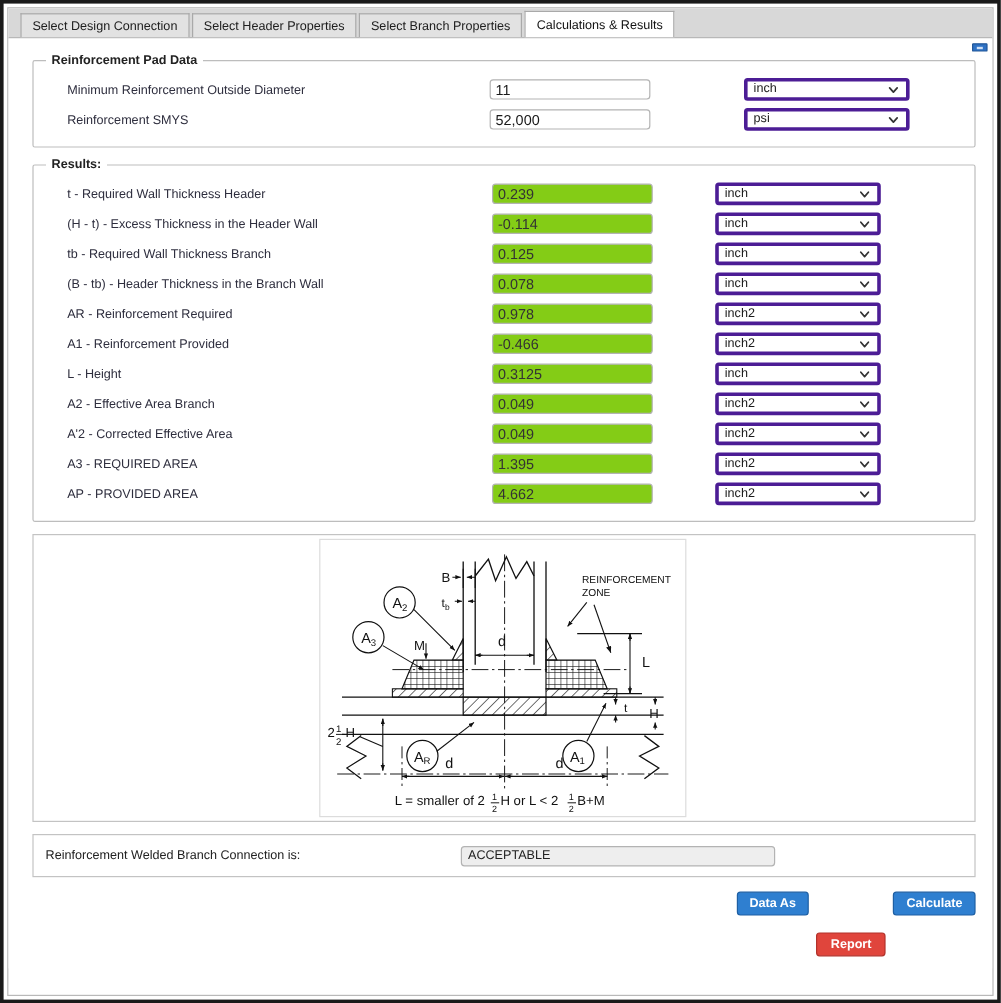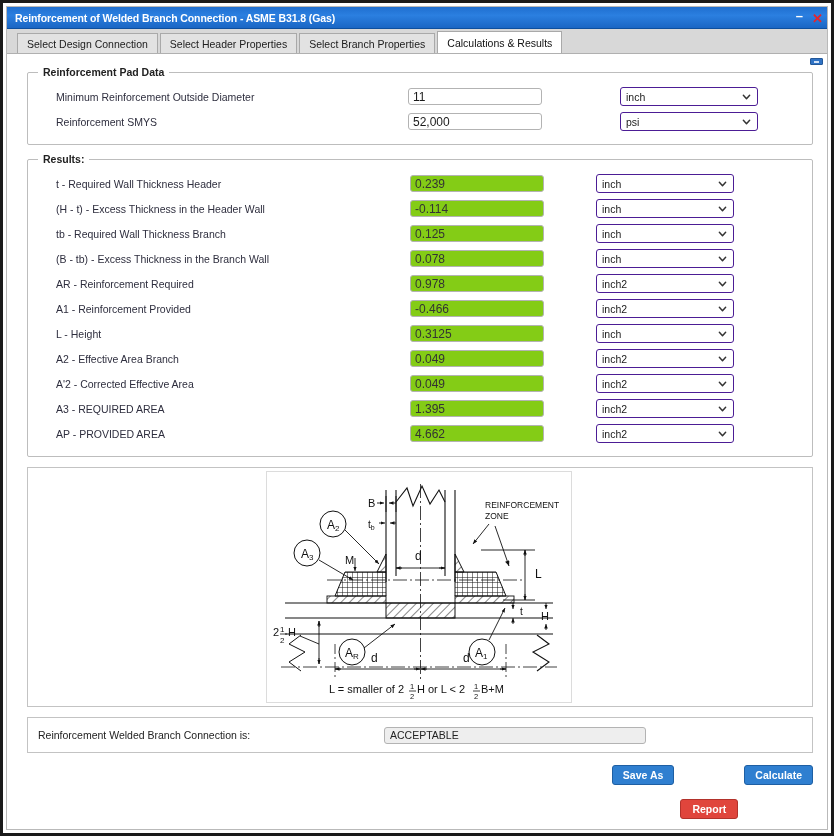--- a/index.html
+++ b/index.html
@@ -142,24 +142,24 @@
     padding: 0 4px;
     font-family: "Liberation Sans", sans-serif;
     outline: none;
   }
   .field-input.readonly { background: #84cc16; color: #333333; }
 
   .unit-select {
     position: relative;
     width: 138px; height: 19px;
     margin-left: 52px;
-    border: 1px solid #4c1d95;
+    border: 3px solid #4c1d95;
     border-radius: 3px;
     background: #ffffff;
-    display: flex; align-items: center;
+    display: flex; 
     padding: 0 5px;
     font-size: 10.5px;
     color: #1a1a1a;
     cursor: pointer;
   }
   .unit-select .chev {
     position: absolute; right: 6px; top: 50%;
     transform: translateY(-50%);
     width: 9px; height: 9px;
   }
@@ -232,27 +232,20 @@
   }
   .action-btn.blue { background: #2f7fd0; border-color: #1e5fa3; }
   .action-btn.red  { background: #e0453c; border-color: #b2322b; margin-top: 34px; }
 </style>
 </head>
 <body>
 
 <div id="app-window">
   <div id="window-inner">
 
-    <div id="title-bar">
-      <div id="title-text">Reinforcement of Welded Branch Connection - ASME B31.8 (Gas)</div>
-      <div id="title-buttons">
-        <span class="win-btn" id="minimize-button">–</span>
-        <span class="win-btn" id="close-button">✕</span>
-      </div>
-    </div>
 
     <div id="tab-strip">
       <div class="tab">Select Design Connection</div>
       <div class="tab">Select Header Properties</div>
       <div class="tab">Select Branch Properties</div>
       <div class="tab active">Calculations &amp; Results</div>
     </div>
 
     <div id="content">
 
@@ -314,21 +307,21 @@
           <input class="field-input readonly" type="text" readonly="" value="0.125" style="">
           <div class="unit-select">
             <span>inch</span>
             <svg class="chev" viewBox="0 0 10 10">
                 <path d="M1.5 3 L5 7 L8.5 3" stroke="#333" stroke-width="1.6" fill="none" stroke-linecap="round" stroke-linejoin="round"></path>
               </svg>
           </div>
         </div>
 
         <div class="field-row">
-          <div class="field-label">(B - tb) - Excess Thickness in the Branch Wall</div>
+          <div class="field-label">(B - tb) - Header Thickness in the Branch Wall</div>
           <input class="field-input readonly" type="text" readonly="" value="0.078" style="">
           <div class="unit-select">
             <span>inch</span>
             <svg class="chev" viewBox="0 0 10 10">
                 <path d="M1.5 3 L5 7 L8.5 3" stroke="#333" stroke-width="1.6" fill="none" stroke-linecap="round" stroke-linejoin="round"></path>
               </svg>
           </div>
         </div>
 
         <div class="field-row">
@@ -582,20 +575,20 @@
           </svg>
         </div>
       </div>
 
       <div id="status-panel">
         <div id="status-label">Reinforcement Welded Branch Connection is:</div>
         <input id="status-value" type="text" readonly="" value="ACCEPTABLE" style="">
       </div>
 
       <div id="button-bar">
-        <button class="action-btn blue">Save As</button>
+        <button class="action-btn blue">Data As</button>
         <button class="action-btn red">Report</button>
         <button class="action-btn blue">Calculate</button>
       </div>
 
     </div>
   </div>
 </div>
 
 </body></html>

